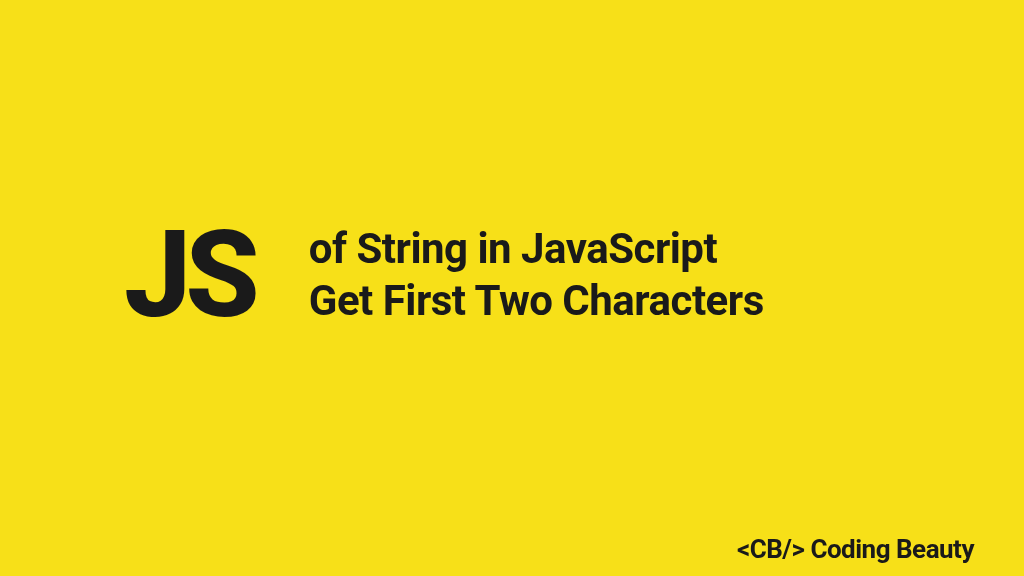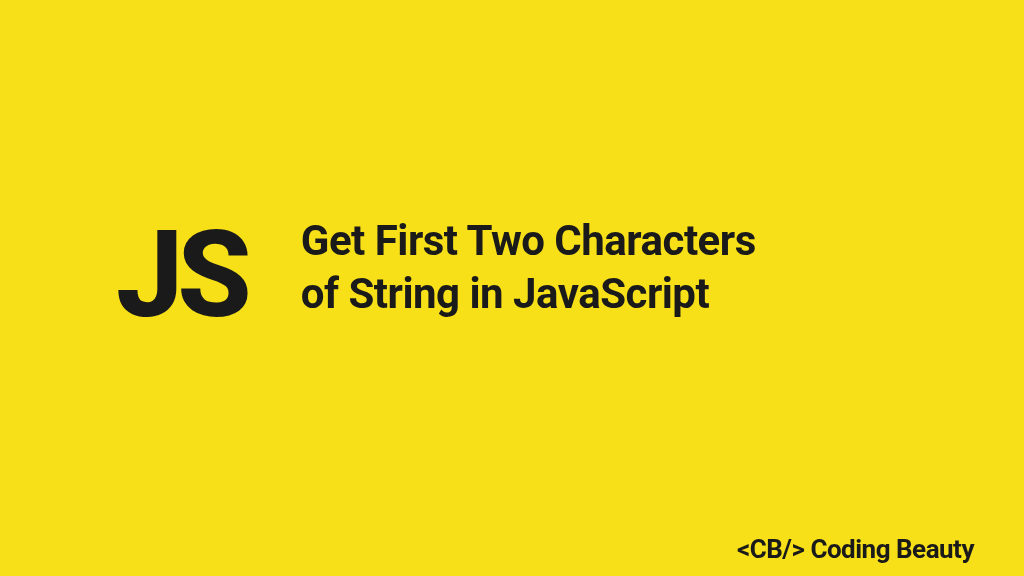--- a/index.html
+++ b/index.html
@@ -10,24 +10,24 @@
     body {
       width: 1024px;
       height: 576px;
       background-color: #f7e018;
       font-family: -apple-system, BlinkMacSystemFont, "Segoe UI", Roboto, "Helvetica Neue", Arial, sans-serif;
       position: relative;
       overflow: hidden;
     }
     .content {
       display: flex;
-      align-items: flex-start;
+      align-items: center;
       position: absolute;
       top: 215px;
-      left: 116px;
+      left: 124px;
     }
     .js-logo {
       font-size: 120px;
       font-weight: 800;
       color: #1a1a1a;
       letter-spacing: -6px;
       line-height: 1;
       margin-right: 55px;
     }
     .title {
@@ -46,18 +46,18 @@
       color: #1a1a1a;
       letter-spacing: -0.5px;
     }
   </style>
 </head>
 <body>
 
 <div class="content">
   <div class="js-logo">JS</div>
   <div class="title">
+    <div>of String in JavaScript</div>
     <div>Get First Two Characters</div>
-    <div>of String in JavaScript</div>
   </div>
 </div>
 
 <div class="branding">&lt;CB/&gt; Coding Beauty</div>
 
 </body></html>

